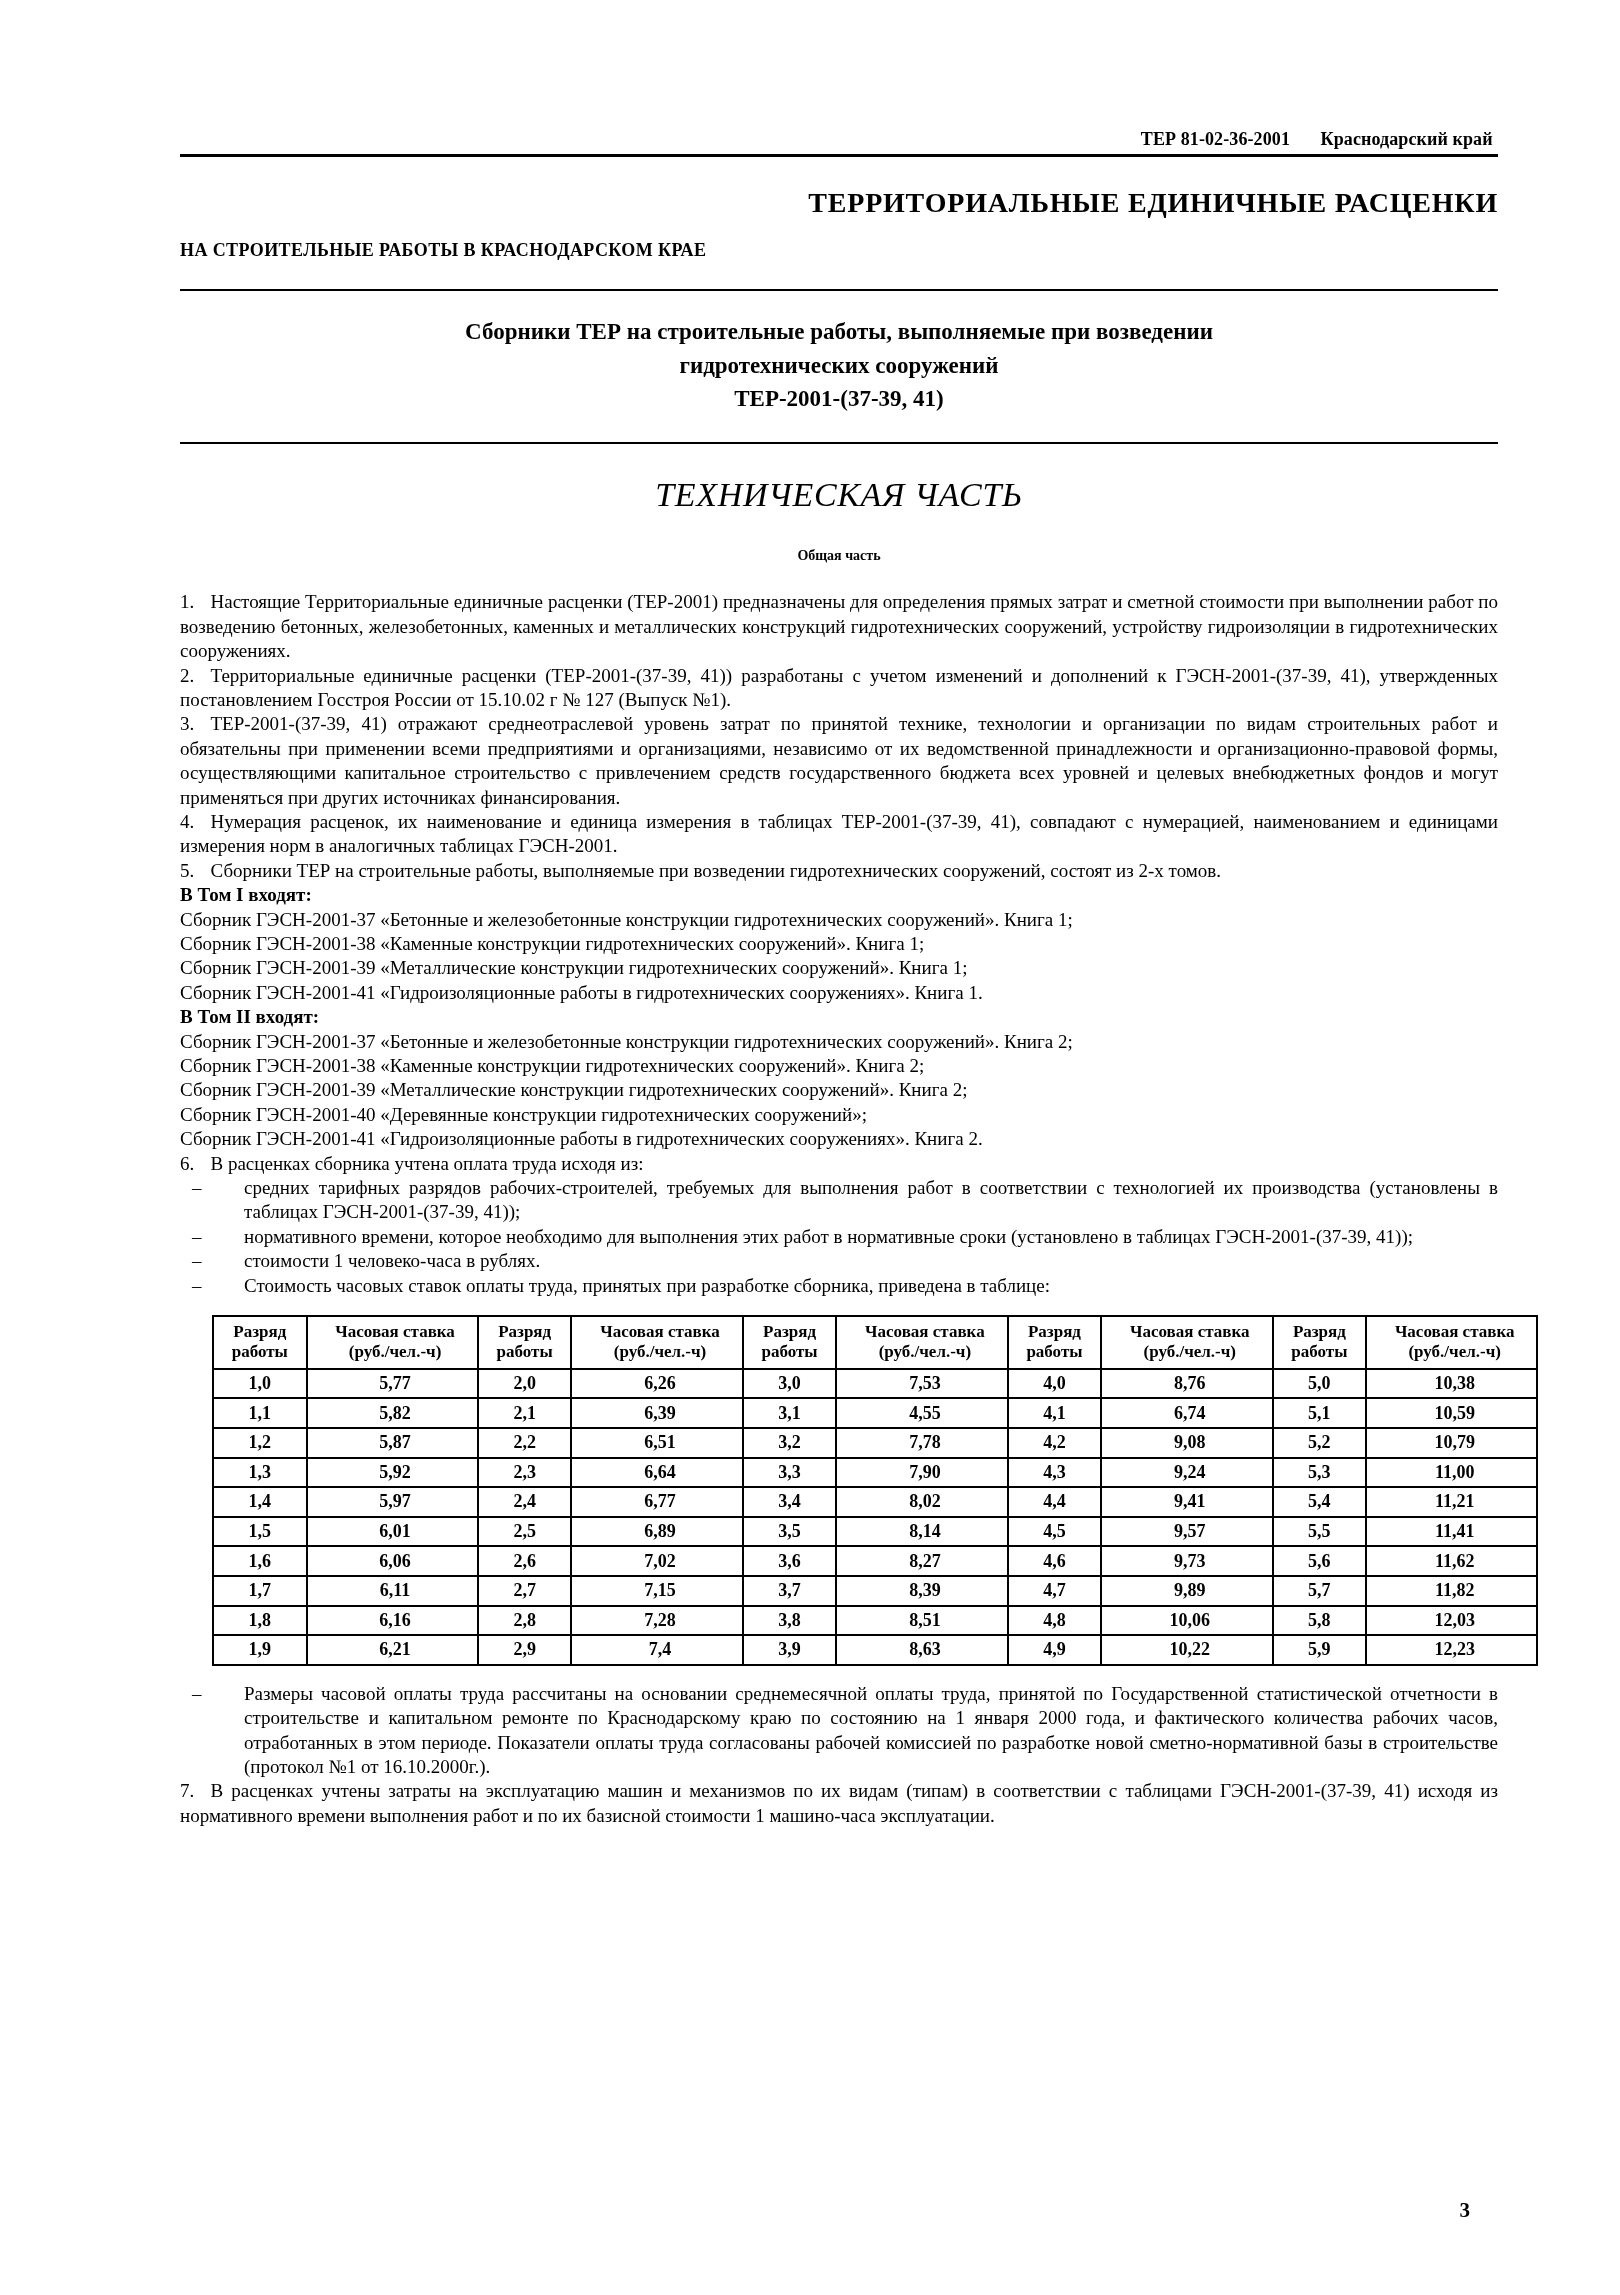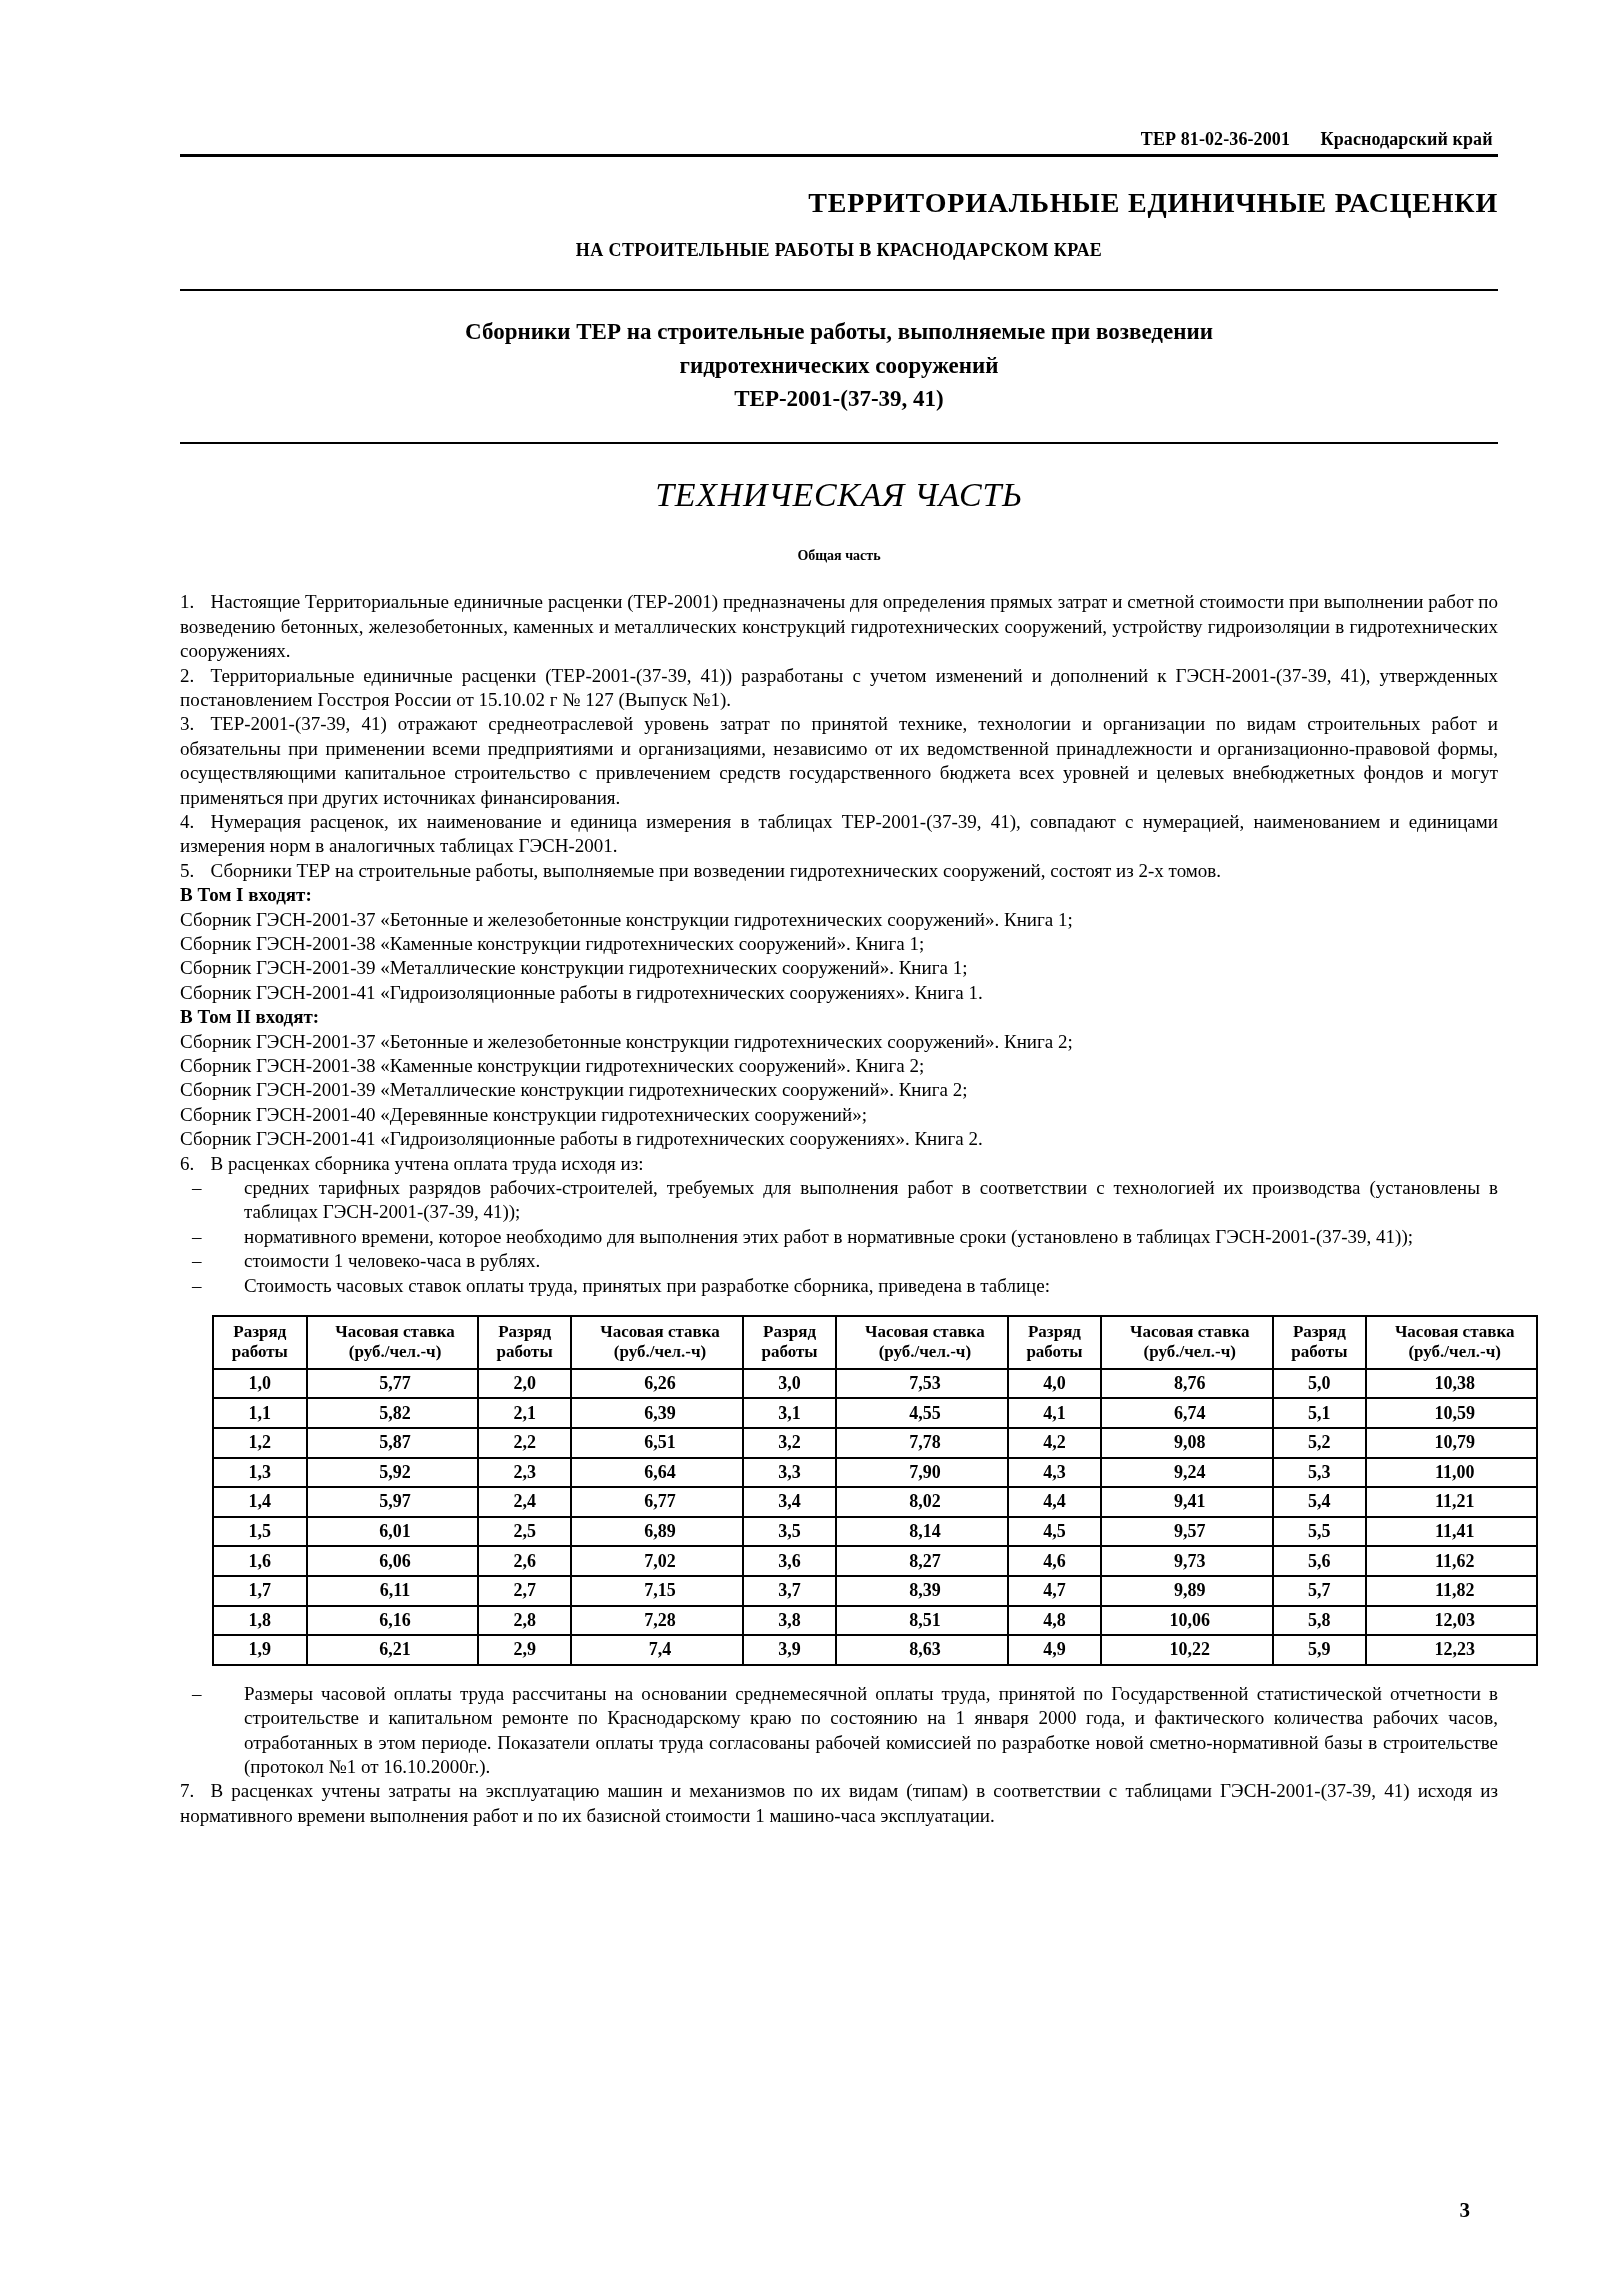--- a/index.html
+++ b/index.html
@@ -52,21 +52,21 @@
 
   
   .doc-title {
     text-align: right;
     font-weight: bold;
     font-size: 28px;
     letter-spacing: 0.8px;
     margin-top: 30.5px;
   }
   .doc-subtitle {
-    text-align: center;
+    text-align: left;
     font-weight: bold;
     font-size: 18px;
     letter-spacing: 0.4px;
     margin-top: 21px;
   }
   .sep1 { margin-top: 28px; }
 
   .collection-title {
     text-align: center;
     font-weight: bold;

